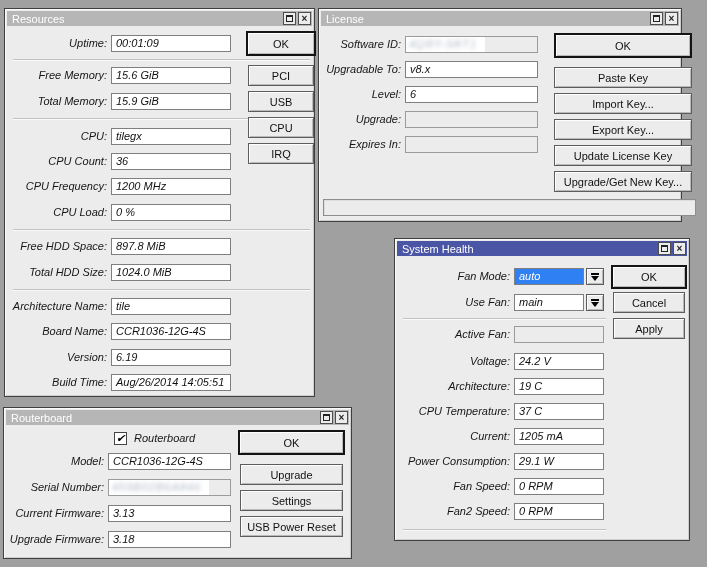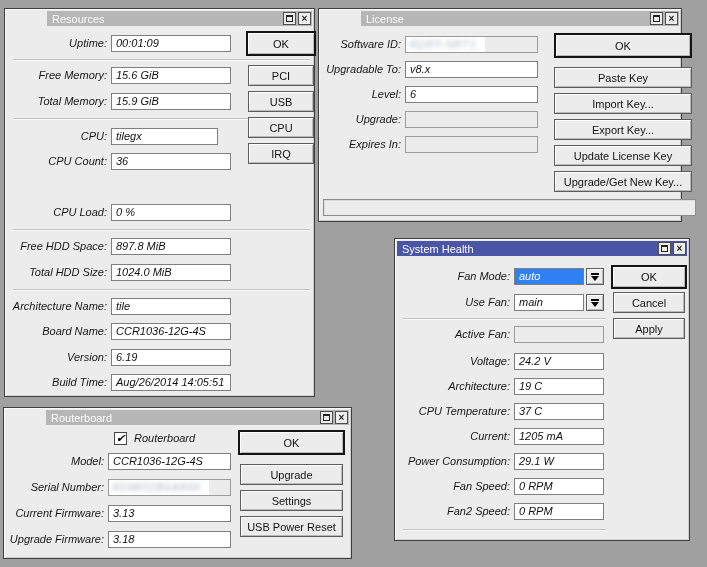--- a/index.html
+++ b/index.html
@@ -16,21 +16,21 @@
     position:absolute;
     background:#ececec;
     border:1px solid #3f3f3f;
     box-shadow: inset 1px 1px 0 #fafafa, inset -1px -1px 0 #cfcfcf;
   }
   .titlebar {
     position:absolute; left:2px; top:2px; right:2px; height:15px;
     display:flex; align-items:center; padding-left:5px;
     color:#fff; font-size:11px;
   }
-  .win.inactive .titlebar { background:#b6b6b6;margin-left:40px; }
+  .win.inactive .titlebar { background:#b6b6b6; }
   .win.active   .titlebar { background:#4a56a5; }
   .tb-btns { position:absolute; right:1px; top:1px; display:flex; gap:2px; }
   .tb-btn {
     width:13px; height:13px; background:#ececec; border:1px solid #4d4d4d;
     display:flex; align-items:center; justify-content:center;
     font-size:10px; font-weight:bold; color:#222; line-height:1;
   }
   .max-glyph { display:block; width:7px; height:7px; border:1px solid #222; border-top-width:2px; }
 
   .row { position:absolute; left:0; right:0; height:17px;font-style:italic; }
@@ -102,25 +102,29 @@
       <span class="lbl" style="width:102px">Free Memory:</span>
       <span class="field" style="left:106px;width:120px">15.6 GiB</span>
     </div>
   <div class="row" style="top:84px">
       <span class="lbl" style="width:102px">Total Memory:</span>
       <span class="field" style="left:106px;width:120px">15.9 GiB</span>
     </div>
   <div class="sep" style="left:8px;width:297px;top:109px"></div>
   <div class="row" style="top:119px">
       <span class="lbl" style="width:102px">CPU:</span>
-      <span class="field" style="left:106px;width:107px">tilegx</span>
+      <span class="field" style="left:106px;width:120px">tilegx</span>
     </div>
   <div class="row" style="top:144px">
       <span class="lbl" style="width:102px">CPU Count:</span>
       <span class="field" style="left:106px;width:120px">36</span>
+    </div>
+  <div class="row" style="top:169px">
+      <span class="lbl" style="width:102px">CPU Frequency:</span>
+      <span class="field" style="left:106px;width:120px">1200 MHz</span>
     </div>
   <div class="row" style="top:195px">
       <span class="lbl" style="width:102px">CPU Load:</span>
       <span class="field" style="left:106px;width:120px">0 %</span>
     </div>
   <div class="sep" style="left:8px;width:297px;top:220px"></div>
   <div class="row" style="top:229px">
       <span class="lbl" style="width:102px">Free HDD Space:</span>
       <span class="field" style="left:106px;width:120px">897.8 MiB</span>
     </div>

